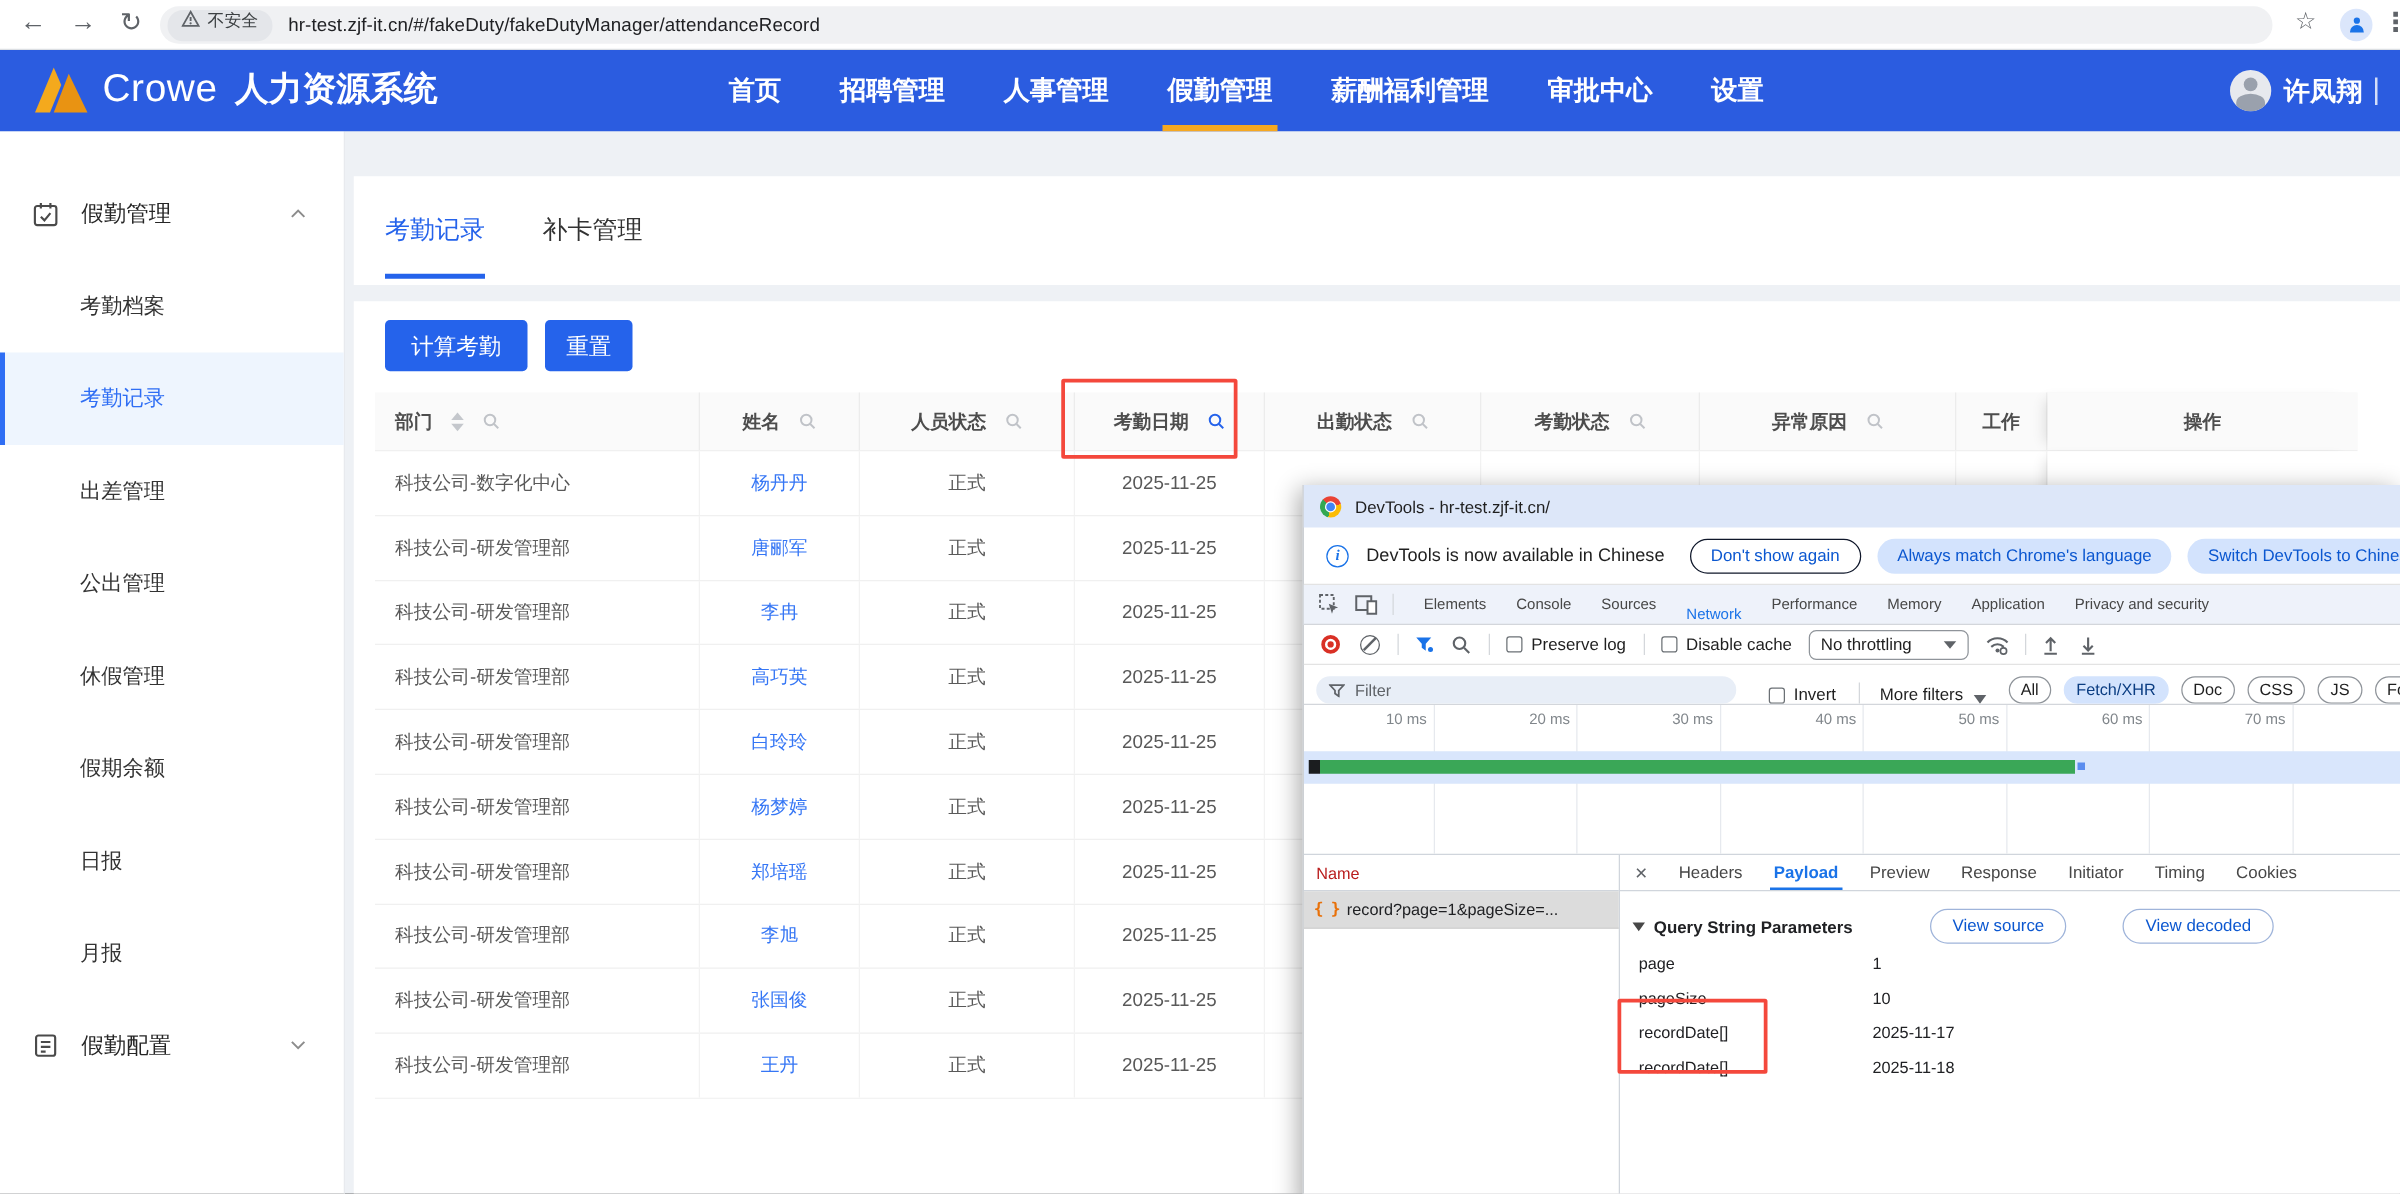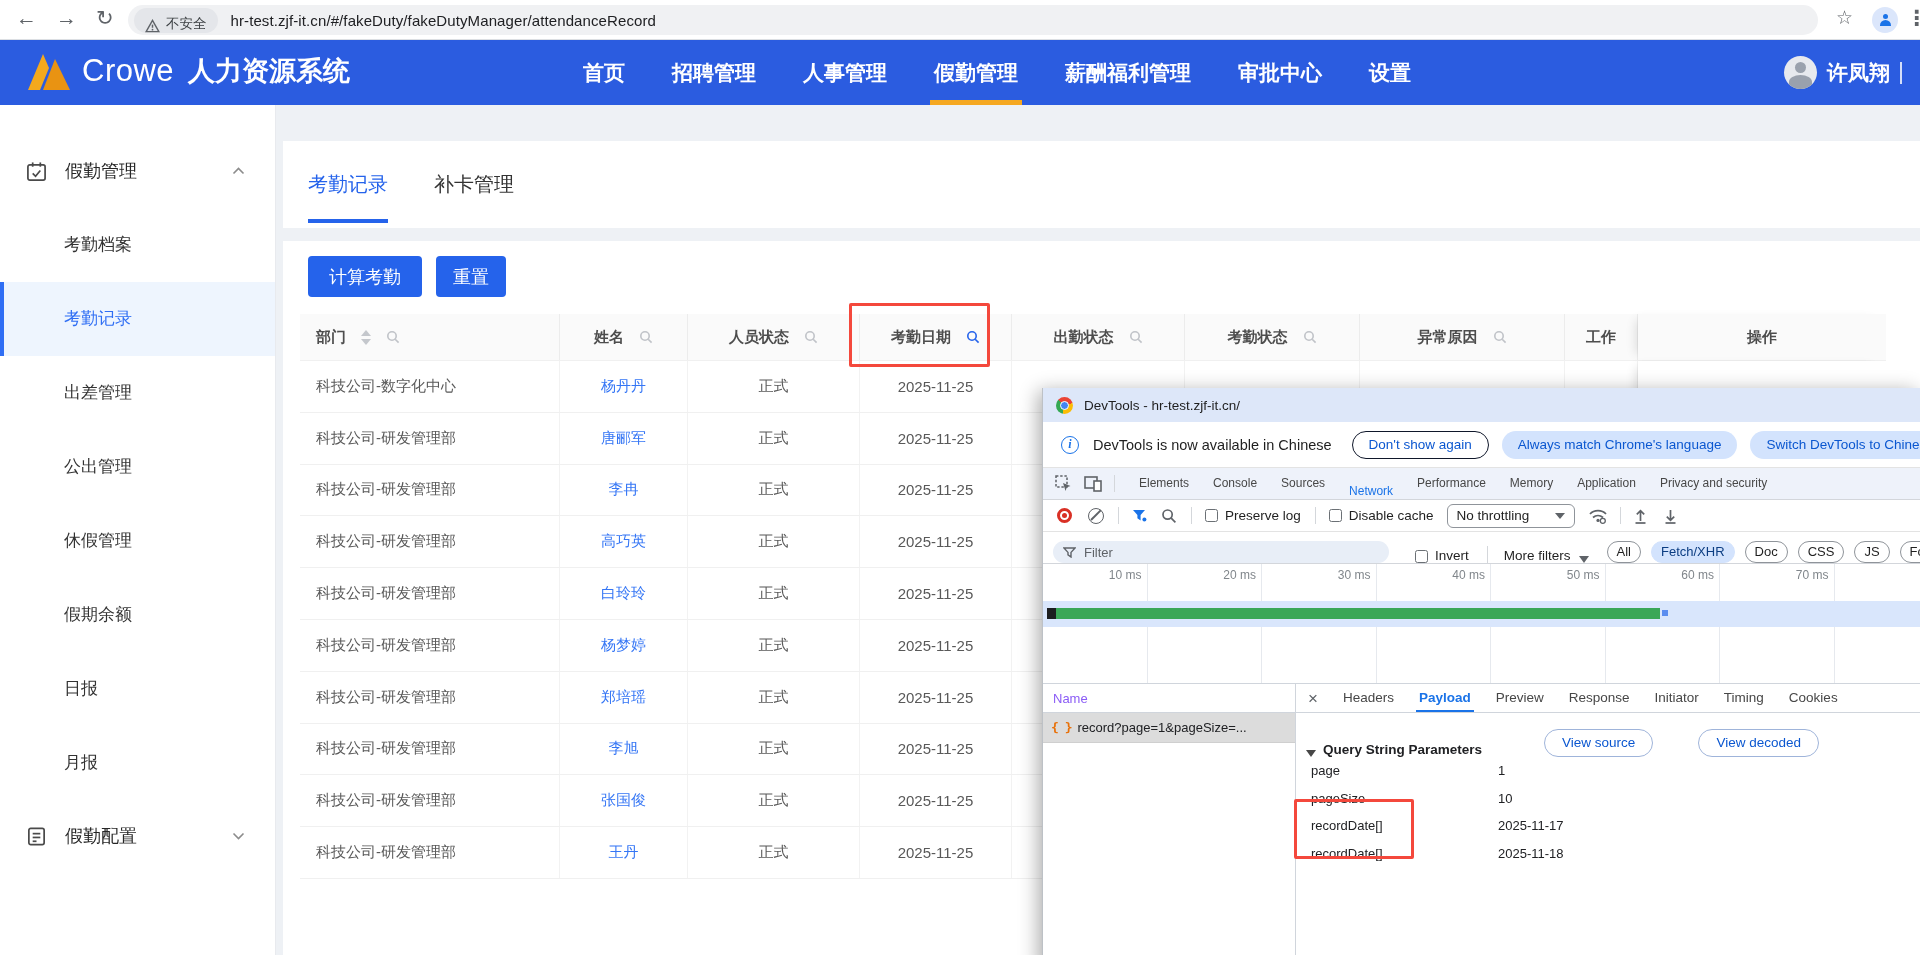--- a/index.html
+++ b/index.html
@@ -5,21 +5,21 @@
   * { margin:0; padding:0; box-sizing:border-box; }
   html,body { background:#555; }
   #screen {
     position:relative; width:1920px; height:955px; overflow:hidden;
     background:#eef1f5; font-family:"Liberation Sans","DejaVu Sans",sans-serif;
   }
   
   .chrome-bar { position:absolute; left:0; top:0; width:1920px; height:40px; background:#fff; border-bottom:1px solid #dcdfe3; z-index:5; }
   .nav-glyph { position:absolute; top:6px; font-size:21px; color:#5f6368; cursor:pointer; }
   .url-pill { position:absolute; left:128px; top:5px; width:1690px; height:30px; border-radius:15px; background:#f0f1f3; display:flex; align-items:center; }
-  .sec-chip { margin-left:6px; display:flex; align-items:flex-end; gap:6px; background:#e4e6ea; border-radius:13px; padding:0 11px; height:25px; color:#3c4043; font-size:13.5px; }
+  .sec-chip { margin-left:6px; display:flex; align-items:flex-start; gap:6px; background:#e4e6ea; border-radius:13px; padding:0 11px; height:25px; color:#3c4043; font-size:13.5px; }
   .url-text { margin-left:13px; font-size:15px; color:#202124; letter-spacing:.1px; }
   
   .app-header { position:absolute; left:0; top:40px; width:1920px; height:65px; background:#2b5ce0; z-index:4; }
   .brand { position:absolute; left:26px; top:10px; display:flex; align-items:center; gap:10px; }
   .brand-crowe { color:#fff; font-size:31px; font-weight:400; letter-spacing:.5px; }
   .brand-product { color:#fff; font-size:27px; font-weight:bold; margin-left:4px; }
   .app-nav { position:absolute; left:583px; top:0; height:65px; display:flex; gap:47px; }
   .app-nav .nav-item { position:relative; height:65px; line-height:65px; color:#fff; font-size:21px; font-weight:bold; cursor:pointer; white-space:nowrap; }
   .app-nav .nav-item.active::after { content:""; position:absolute; left:-4px; right:-4px; bottom:0; height:5px; background:#f5a821; }
   .user-box { position:absolute; right:18px; top:0; height:65px; display:flex; align-items:center; gap:10px; }
@@ -104,32 +104,32 @@
   .chip.active { background:#d3e3fd; border-color:#d3e3fd; color:#0b3d82; }
   .net-body { position:relative; height:120px; border-bottom:1px solid #d0d5dc; flex:none; overflow:hidden; }
   .ticks { position:absolute; left:-10px; top:0; height:120px; display:flex; }
   .tick { width:114.5px; height:120px; border-right:1px solid #e6e9ee; font-size:12px; color:#80868b; text-align:right; padding:4px 5px 0 0; flex:none; }
   .hl-row { position:absolute; left:0; right:0; top:37px; height:26px; background:#d9e6fc; }
   .bar-cap { position:absolute; left:4px; top:44px; width:9px; height:11px; background:#1b1d1f; }
   .bar-green { position:absolute; left:13px; top:44px; width:604px; height:11px; background:#3aa757; }
   .bar-tip { position:absolute; left:619px; top:46px; width:6px; height:6px; background:#5b8def; }
   .net-split { flex:1; display:flex; min-height:0; }
   .pane-l { width:253px; border-right:1px solid #d0d5dc; position:relative; flex:none; }
-  .pane-l .hdr { height:29px; line-height:29px; padding-left:10px; font-size:13px; color:#8b5cf6; border-bottom:1px solid #d0d5dc; }
+  .pane-l .hdr { height:29px; line-height:29px; padding-left:10px; font-size:13px; color:#b91c1c; border-bottom:1px solid #d0d5dc; }
   .req-row { height:30px; background:#dcdcdc; border-bottom:1px solid #cfcfcf; display:flex; align-items:center; gap:6px; padding-left:8px; cursor:pointer; }
   .brace-ic { color:#e8710a; font-size:13px; font-weight:bold; font-family:"DejaVu Sans Mono",monospace; letter-spacing:-1px; }
   .req-name { font-size:13px; color:#202124; white-space:nowrap; overflow:hidden; }
   .pane-sum { position:absolute; left:0; right:0; bottom:0; height:12px; background:#dfe9fb; border-top:1px solid #d0d5dc; }
   .pane-r { flex:1; min-width:0; position:relative; }
   .detail-tabs { height:29px; border-bottom:1px solid #d0d5dc; display:flex; align-items:center; overflow:hidden; }
   .x-close { margin-left:12px; font-size:17px; color:#5f6368; cursor:pointer; line-height:1; }
   .d-tab { margin-left:25px; font-size:13.5px; color:#474747; height:29px; line-height:28px; cursor:pointer; position:relative; white-space:nowrap; }
   .d-tab.active { color:#1a73e8; font-weight:bold; }
   .d-tab.active::after { content:""; position:absolute; left:-3px; right:-3px; bottom:0; height:3px; background:#1a73e8; }
-  .qsp-row { margin-top:12px; height:32px; display:flex; align-items:flex-end; }
+  .qsp-row { margin-top:12px; height:32px; display:flex; align-items:center; }
   .tri-dn { margin-left:10px; width:0; height:0; border-left:5px solid transparent; border-right:5px solid transparent; border-top:7px solid #474747; }
   .qsp-title { margin-left:7px; font-size:13.5px; font-weight:bold; color:#202124; }
   .pill-v { height:28px; line-height:26px; padding:0 17px; border-radius:14px; border:1px solid #9fb4da; color:#0b57d0; font-size:13.5px; background:#fff; cursor:pointer; }
   .pv1 { margin-left:62px; } .pv2 { margin-left:45px; }
   .param-row { display:flex; height:27.5px; align-items:center; }
   .param-key { width:202px; padding-left:15px; font-size:13px; color:#202124; flex:none; }
   .param-val { font-size:13px; color:#202124; }
   svg { display:block; }
 </style>
 </head>

